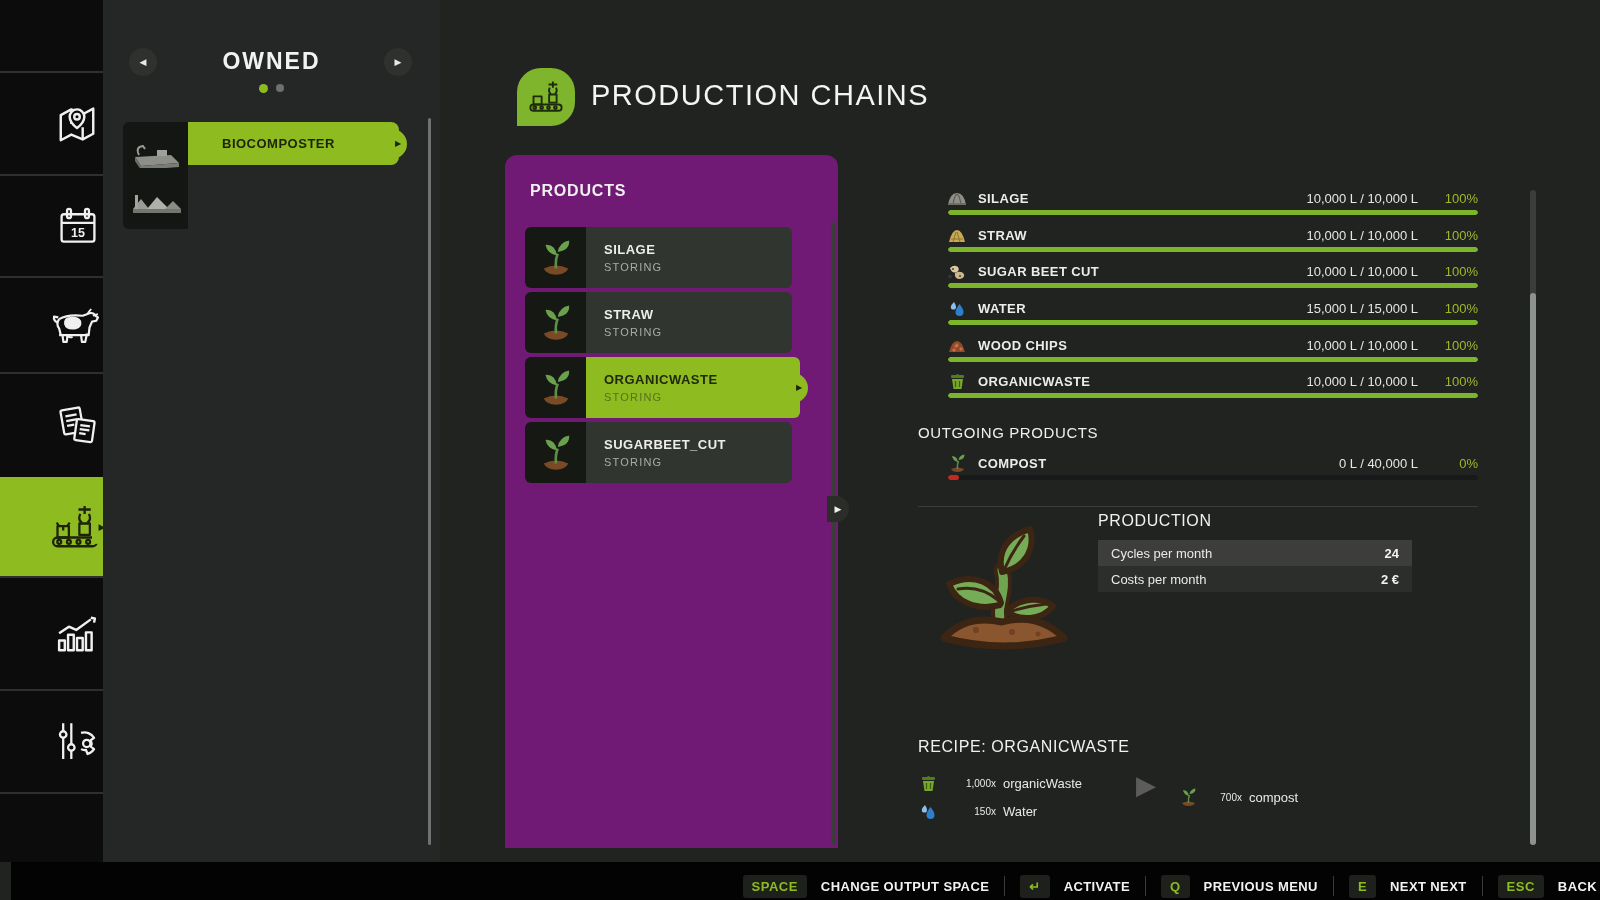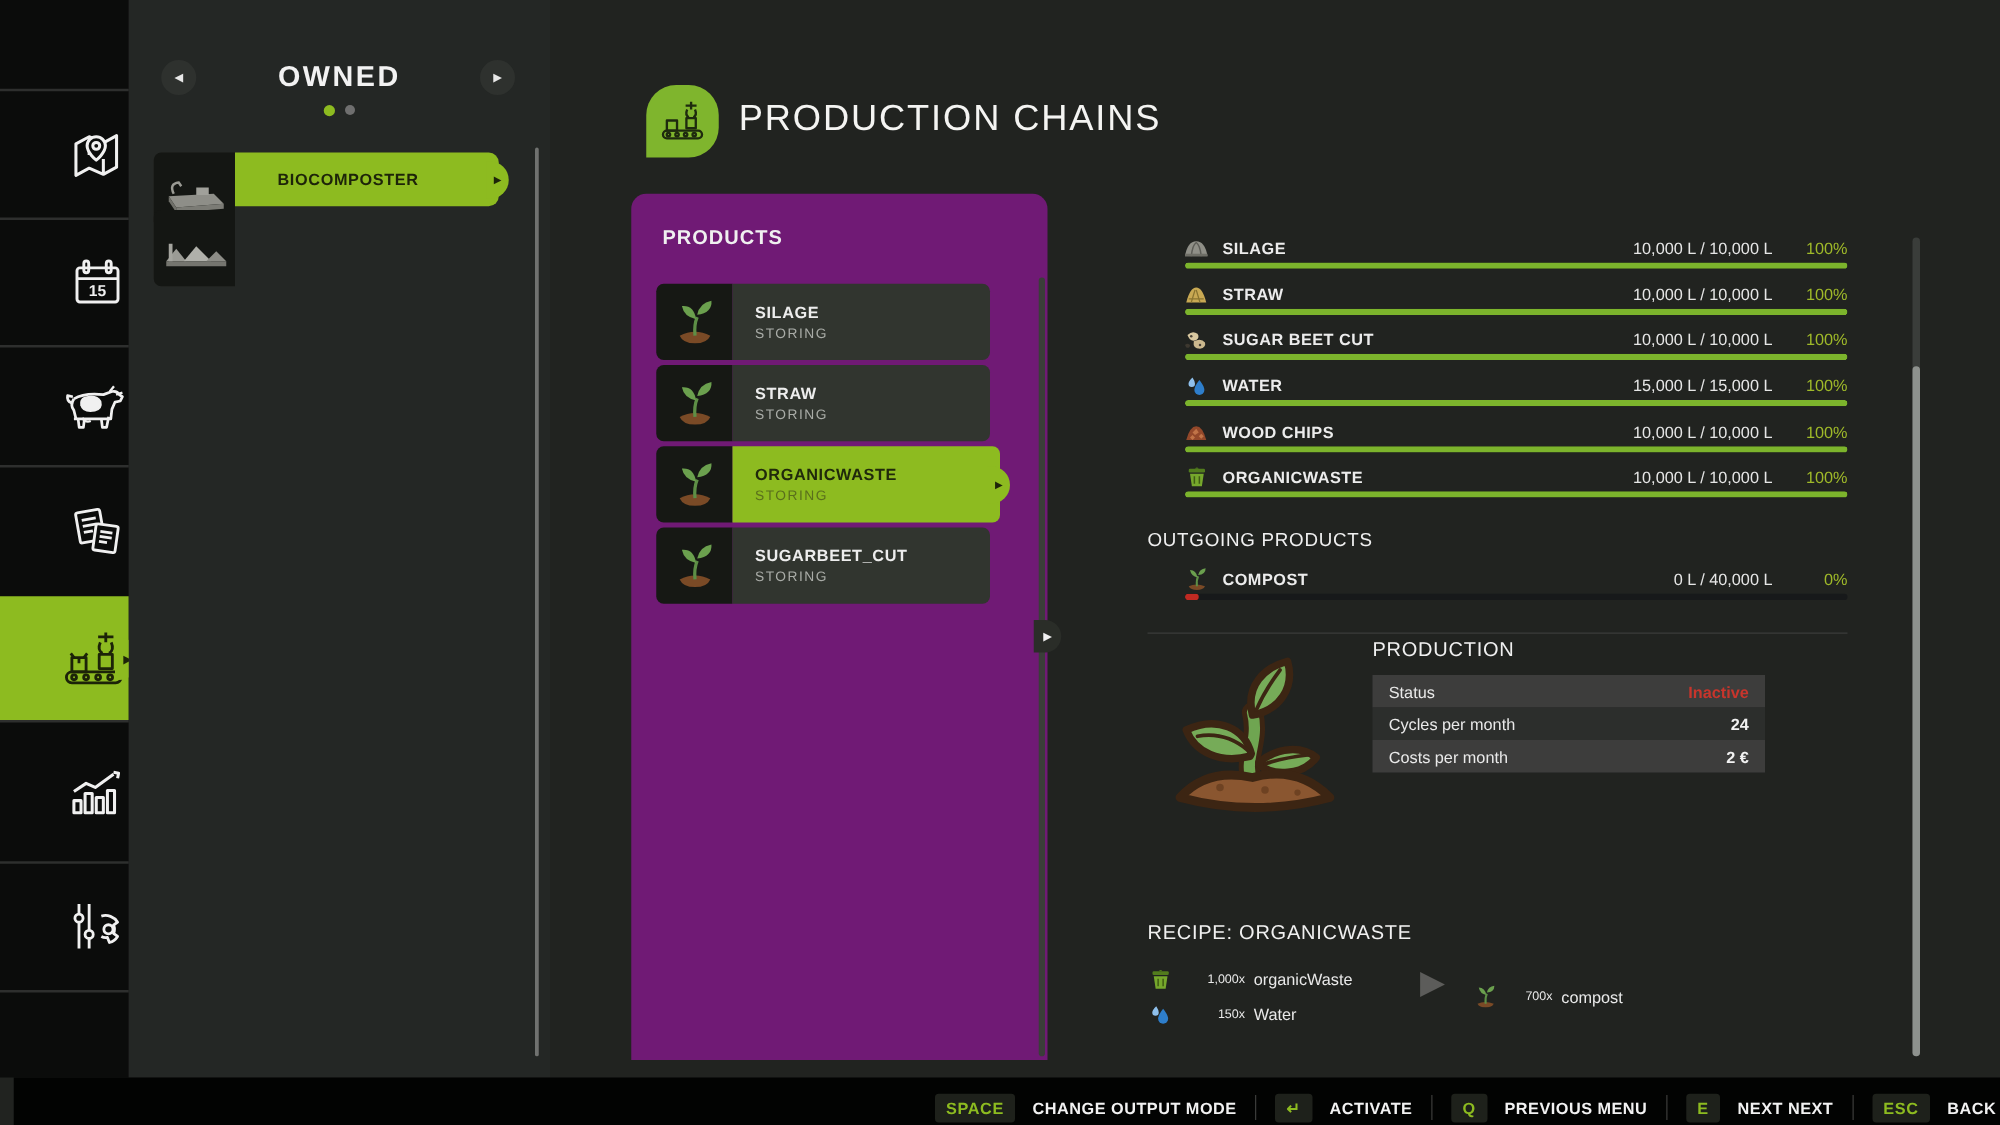--- a/index.html
+++ b/index.html
@@ -473,24 +473,20 @@
       <path d="M16 126 Q38 102 74 110 Q110 100 136 126 Q76 142 16 126 Z" fill="#8a5630" stroke="#3c2513" stroke-width="7" stroke-linejoin="round"></path>
       <circle cx="48" cy="118" r="3" fill="#6e4222"></circle>
         <circle cx="84" cy="120" r="3" fill="#6e4222"></circle>
         <circle cx="110" cy="122" r="2.5" fill="#6e4222"></circle>
     </svg>
   </div>
 
   <div class="sect-title" style="left:1098px;top:512px;font-size:16px">PRODUCTION</div>
   <div class="prod-table">
     <div class="ptr">
-      <span class="plab">Status</span>
-      <span class="pval red">Inactive</span>
-    </div>
-    <div class="ptr">
       <span class="plab">Cycles per month</span>
       <span class="pval">24</span>
     </div>
     <div class="ptr">
       <span class="plab">Costs per month</span>
       <span class="pval">2 €</span>
     </div>
   </div>
 
   <div class="sect-title" style="top:738px;font-size:16px">RECIPE: ORGANICWASTE</div>
@@ -533,21 +529,21 @@
     <span class="rqty" style="width:44px">700x</span>
     <span class="rnm">compost</span>
   </div>
 
   <div class="vscroll" style="left:1530px;top:190px;width:6px;height:655px;background:#3a3d3a"></div>
   <div class="vscroll" style="left:1530px;top:293px;width:6px;height:552px;background:#8e928e"></div>
 
   <div id="hotbar">
     <div class="hk">
       <span class="key">SPACE</span>
-      <span class="hlabel">CHANGE OUTPUT MODE</span>
+      <span class="hlabel">CHANGE OUTPUT SPACE</span>
     </div>
     <div class="hdiv"></div>
     <div class="hk">
       <span class="key">↵</span>
       <span class="hlabel">ACTIVATE</span>
     </div>
     <div class="hdiv"></div>
     <div class="hk">
       <span class="key">Q</span>
       <span class="hlabel">PREVIOUS MENU</span>

